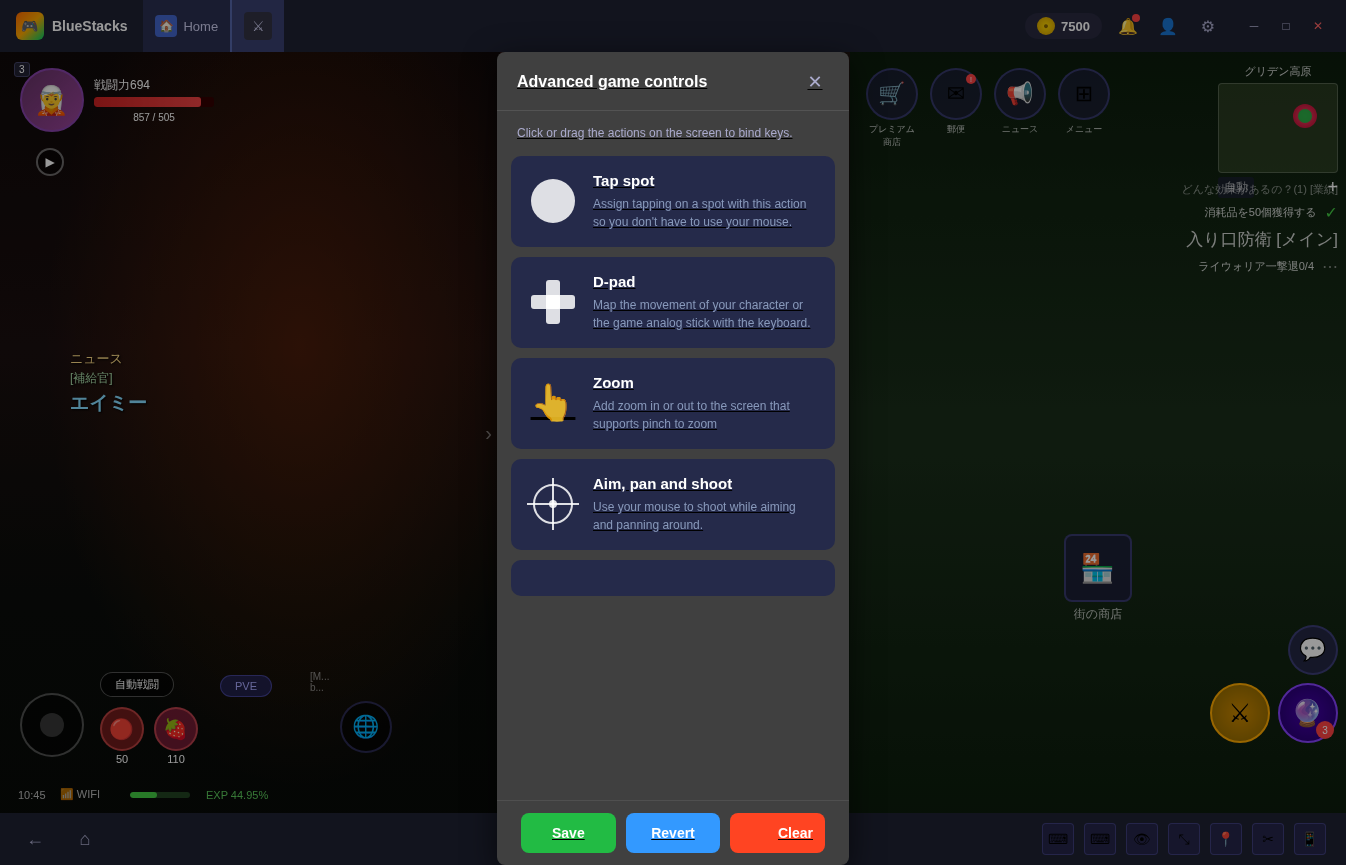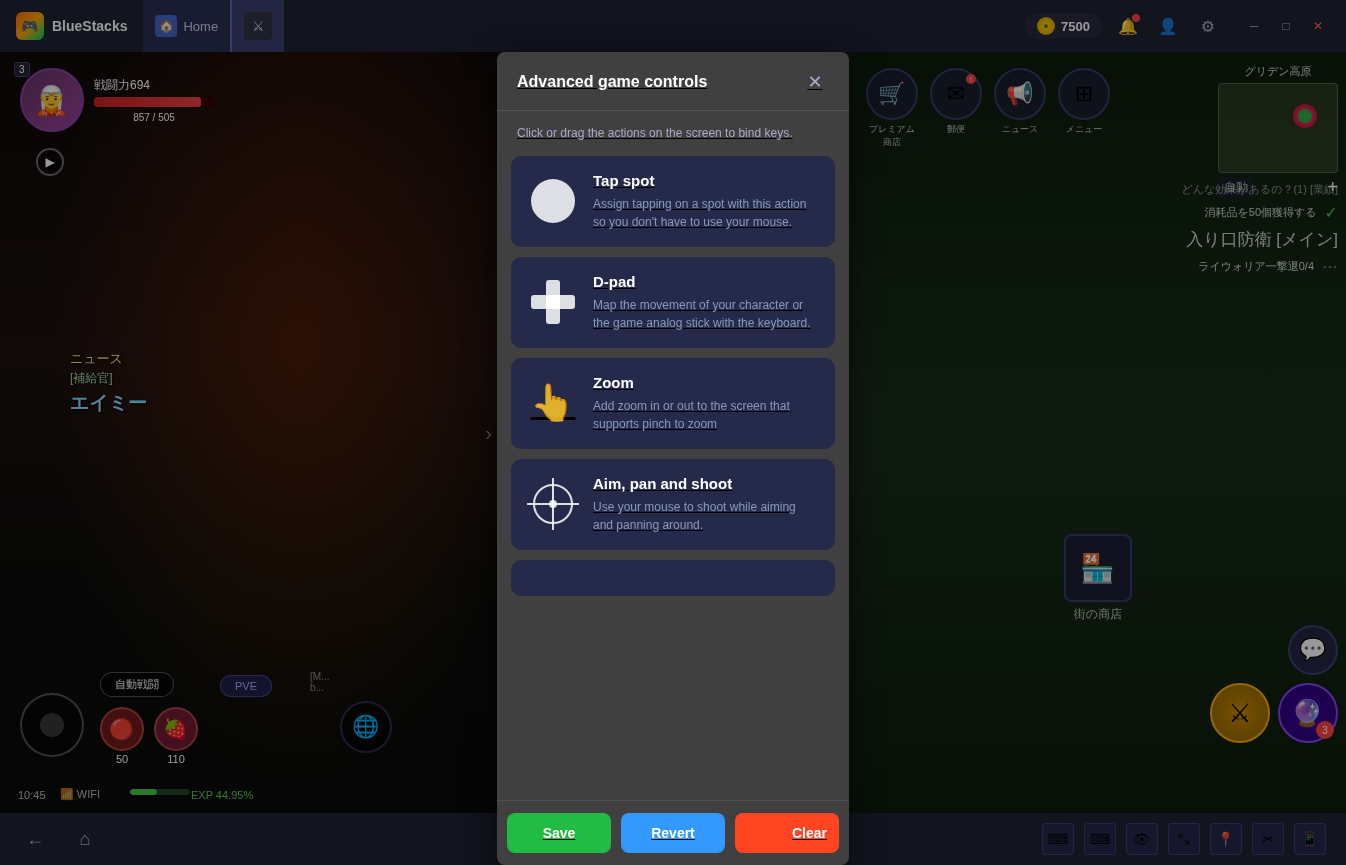--- a/index.html
+++ b/index.html
@@ -334,21 +334,21 @@
       margin-bottom: 6px;
     }
     .card-desc {
       color: #8899bb;
       font-size: 12px;
       line-height: 1.5;
     }
 
     
     .modal-footer {
-      padding: 12px 10px;
+      padding: 12px 24px;
       display: flex;
       gap: 10px;
       flex-shrink: 0;
       border-top: 1px solid rgba(255,255,255,0.08);
     }
     .btn-save {
       flex: 1;
       padding: 12px;
       background: #22bb44;
       color: #ffffff;
@@ -441,21 +441,21 @@
   </div>
   <div style="position:absolute;bottom:172px;left:310px;">
     <div style="color:rgba(255,255,255,0.5);font-size:10px;">[M...</div>
     <div style="color:rgba(255,255,255,0.5);font-size:10px;">b...</div>
   </div>
 
   <div style="position:absolute;bottom:112px;left:340px;width:52px;height:52px;border-radius:50%;background:rgba(0,0,0,0.5);border:2px solid rgba(100,100,200,0.4);display:flex;align-items:center;justify-content:center;font-size:22px;">🌐</div>
 
   <div style="position:absolute;bottom:64px;left:18px;color:rgba(255,255,255,0.7);font-size:11px;">10:45</div>
   <div style="position:absolute;bottom:64px;left:60px;color:rgba(255,255,255,0.7);font-size:11px;">📶 <span>WIFI</span></div>
-  <div style="position:absolute;bottom:64px;left:130px;color:rgba(100,220,100,0.9);font-size:11px;display:flex;align-items:flex-start;gap:1px;">
+  <div style="position:absolute;bottom:64px;left:130px;color:rgba(100,220,100,0.9);font-size:11px;display:flex;align-items:center;gap:16px;">
     <span style="display:inline-block;width:60px;height:6px;background:#224422;border-radius:3px;overflow:hidden;vertical-align:middle;">
         <span style="display:block;height:100%;width:45%;background:#44cc44;border-radius:3px;"></span>
       </span>
     <span>EXP 44.95%</span>
   </div>
 </div>
 
 <div class="right-panel">
   <div class="right-ui">
 

